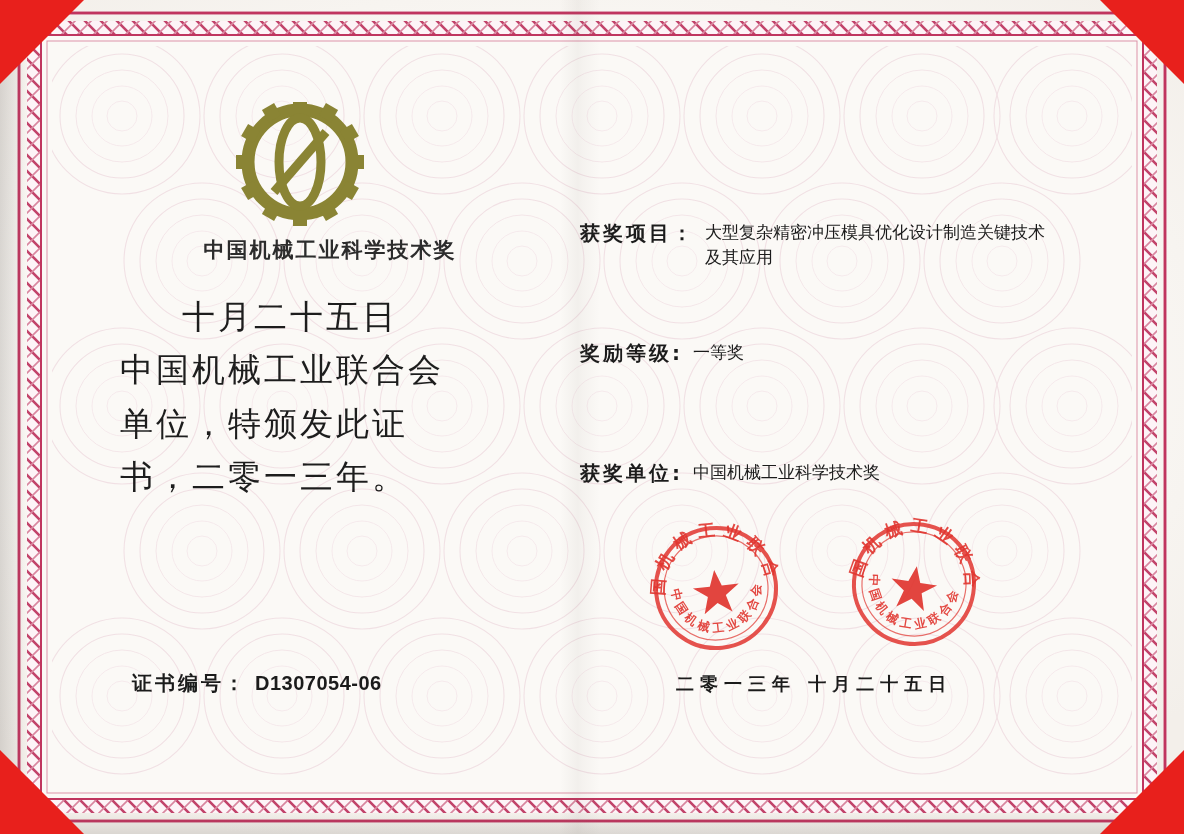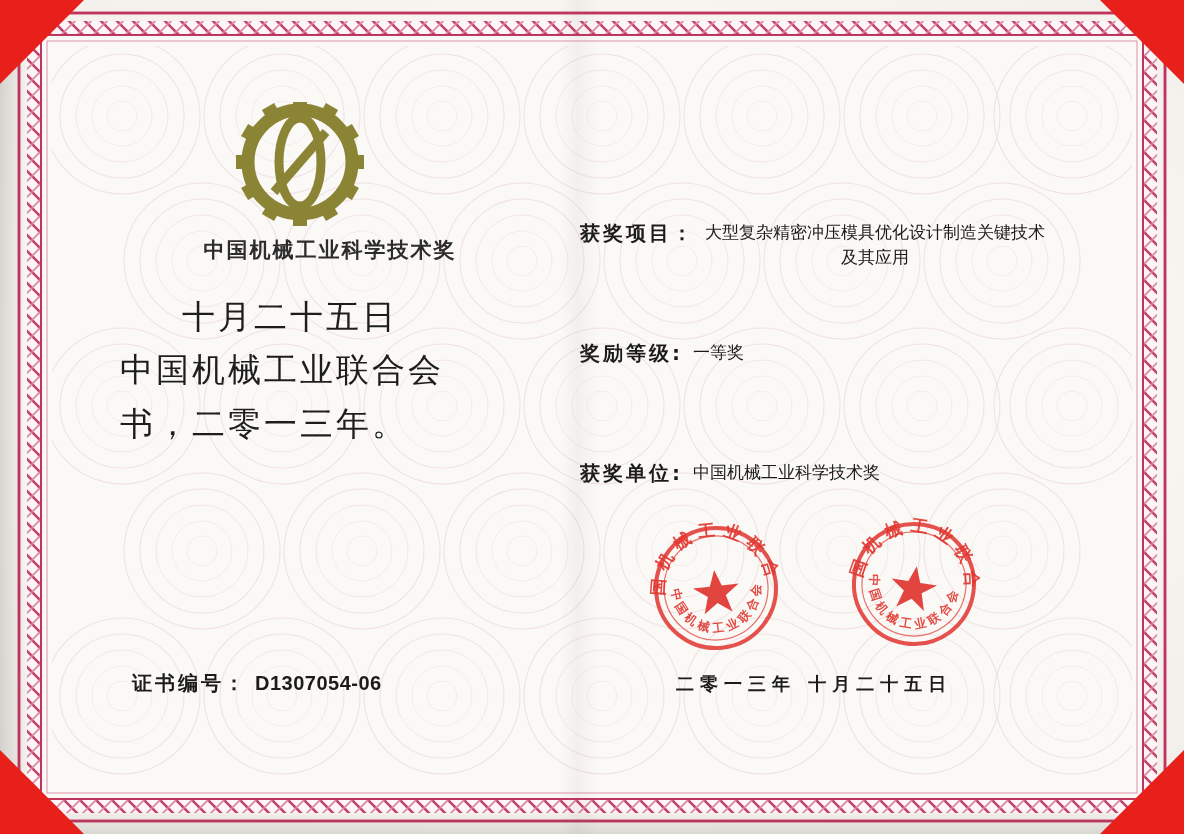--- a/index.html
+++ b/index.html
@@ -150,21 +150,20 @@
     color: #1b1b1b;
     white-space: nowrap;
     font-family: "DejaVu Sans", sans-serif;
   }
   .field .f-value {
     font-size: 17px;
     margin-left: 10px;
     color: #1b1b1b;
     line-height: 1.45;
     font-family: "DejaVu Sans", sans-serif;
-    text-align: center;
   }
   .field-project { left: 520px; top: 166px; width: 500px; }
   .field-project .f-value { max-width: 340px; }
   .field-level   { left: 520px; top: 286px; }
   .field-unit    { left: 520px; top: 406px; }
 
   .date-line {
     position: absolute;
     left: 616px; top: 618px;
     font-size: 18px;
@@ -331,20 +330,21 @@
           <path d="M-26 30 L26 -30" stroke="#8a8434" stroke-width="9" fill="none"></path>
         </g>
       </g>
     </svg>
 
     <div class="org-name">中国机械工业科学技术奖</div>
 
     <div class="citation">
       <span class="ln">十月二十五日</span>
       <span class="ln">中国机械工业联合会</span>
+      <span class="ln">单位，特颁发此证</span>
       <span class="ln">书，二零一三年。</span>
     </div>
 
     <div class="cert-no">
       <span class="label">证书编号：</span><span class="value">D1307054-06</span>
     </div>
 
     <div class="field field-project">
       <span class="f-label">获奖项目：</span>
       <span class="f-value">大型复杂精密冲压模具优化设计制造关键技术及其应用</span>

